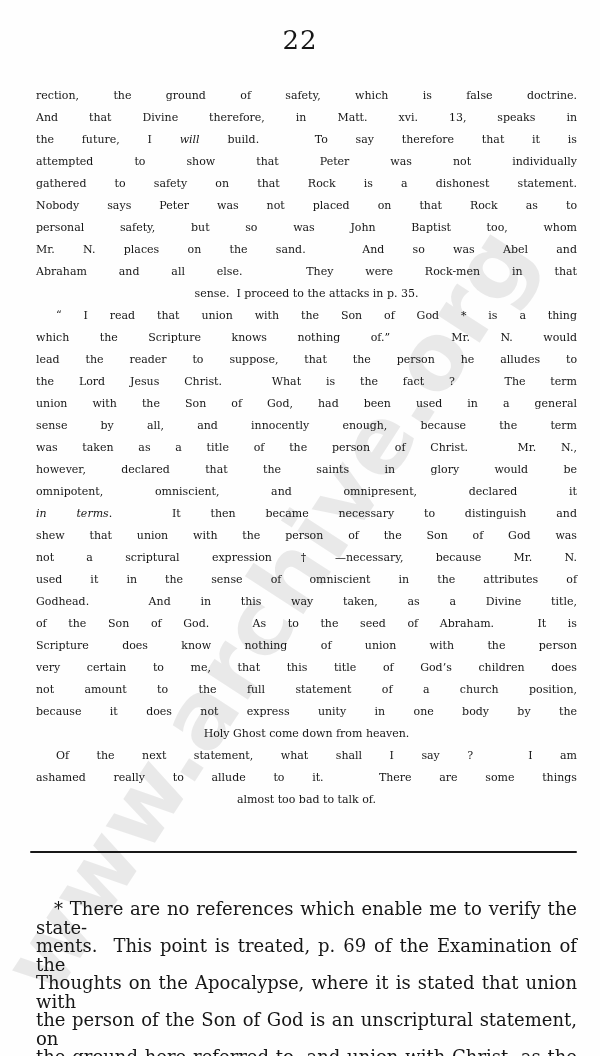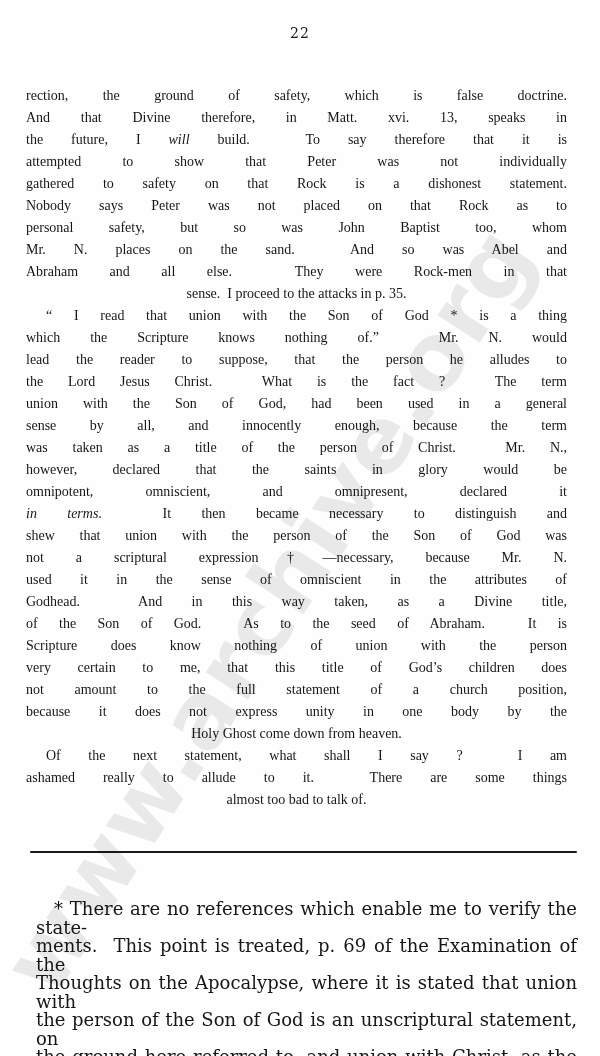--- a/index.html
+++ b/index.html
@@ -27,29 +27,28 @@
     white-space: nowrap;
     color: #000;
     opacity: 0.08;
     pointer-events: none;
     user-select: none;
   }
   .page-number {
     position: absolute;
     top: 25px; left: 0; right: 0;
     text-align: center;
-    font-size: 14px;
+    font-size: 26px;
     letter-spacing: 1px;
   }
   .body-text {
     position: absolute;
-    top: 85px; left: 26px; width: 541px;
-    font-size: 14px;
+    top: 85px; left: 36px; width: 541px;
+    font-size: 11px;
     line-height: 22px;
-    font-family: Liberation Serif, serif;
   }
   .line {
     text-align: center;
     white-space: normal;
     min-height: 22px;
   }
   .line.just {
     text-align: justify;
     text-align-last: justify;
   }

